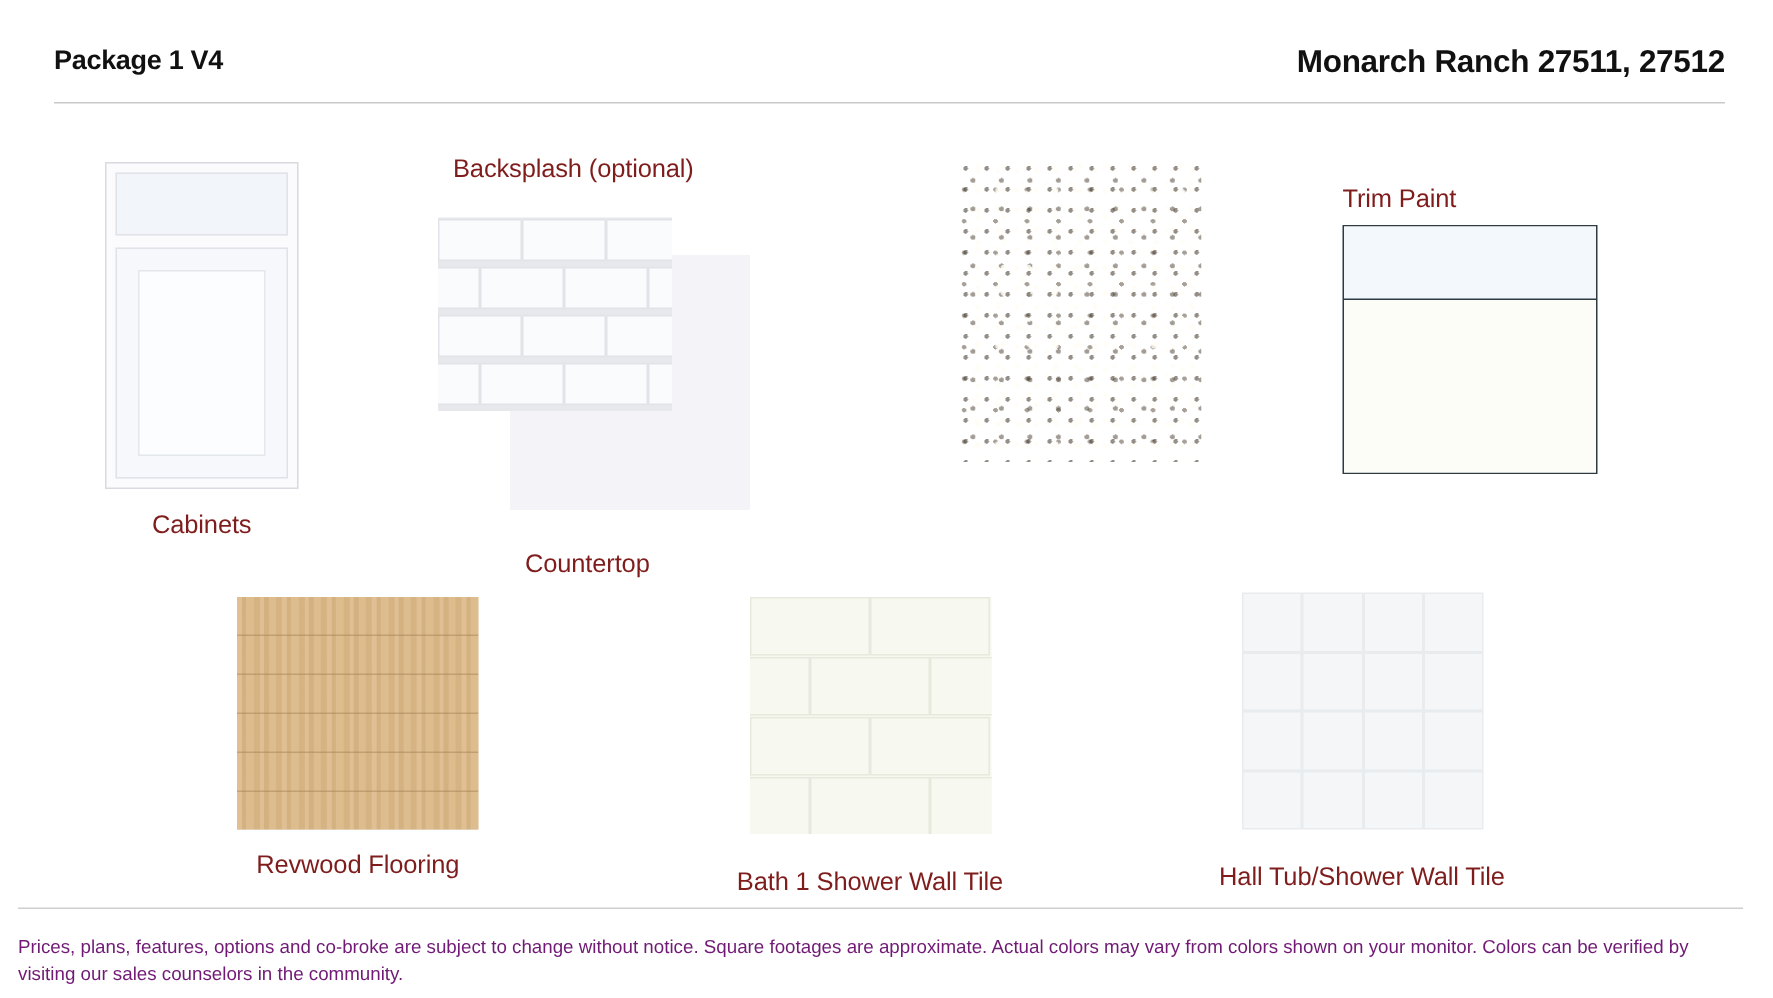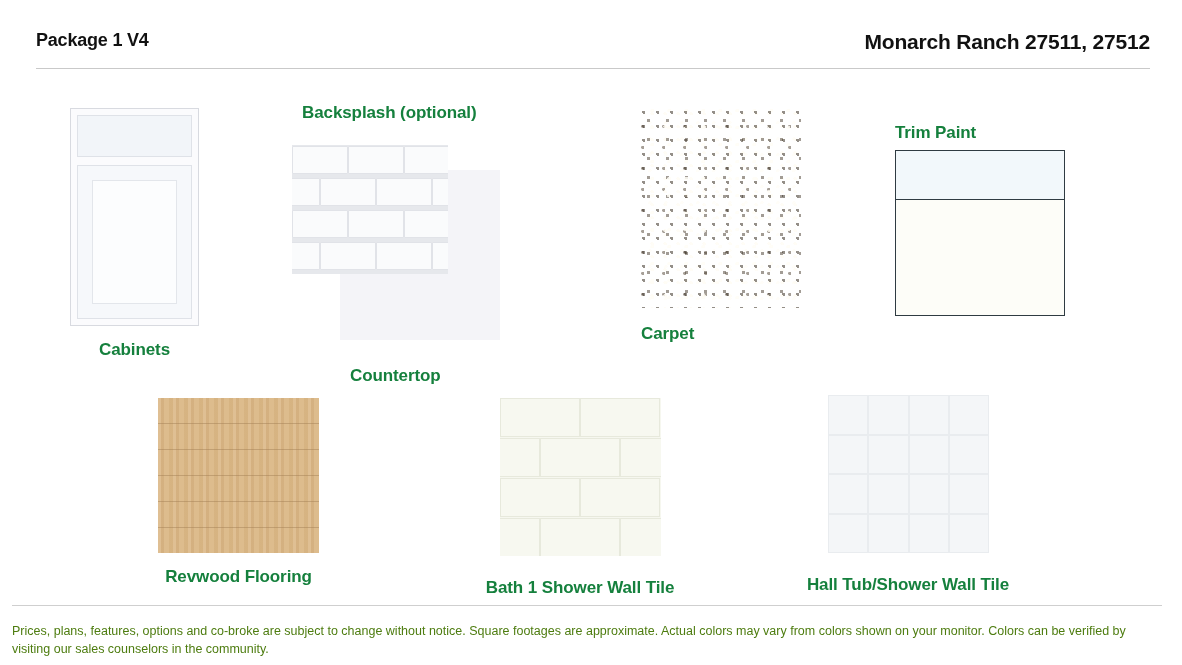--- a/index.html
+++ b/index.html
@@ -50,24 +50,23 @@
     height: 1px;
     background: #c9c9c9;
   }
 
   
   .item {
     position: absolute;
   }
   .caption {
     font-size: 17px;
-    color: #15803d;
+    color: #7f1d1d;
     white-space: nowrap;
     letter-spacing: -0.1px;
-    font-weight: bold;
   }
 
   
   #cabinets-item { left: 70px; top: 108px; }
   .cabinet {
     position: relative;
     width: 129px;
     height: 218px;
     background: #fbfbfd;
     border: 1px solid #d8dae0;
@@ -277,21 +276,21 @@
     height: 1px;
     background: #cfcfcf;
   }
   #footer .disclaimer {
     position: absolute;
     left: 0;
     top: 17px;
     width: 1142px;
     font-size: 12.5px;
     line-height: 1.45;
-    color: #4d7c0f;
+    color: #701a75;
   }
 </style>
 </head>
 <body>
 
 <div id="header">
   <div class="title-left">Package 1 V4</div>
   <div class="title-right">Monarch Ranch  27511, 27512</div>
   <div class="rule"></div>
 </div>
@@ -332,21 +331,20 @@
     <div class="brick" style="left:28px;width:56px;"></div>
     <div class="brick" style="left:84px;width:56px;"></div>
     <div class="brick" style="left:140px;width:56px;"></div>
   </div>
 </div>
 
 <div class="caption" id="countertop-caption">Countertop</div>
 
 <div class="item" id="carpet-item">
   <div id="carpet-swatch"></div>
-  <div class="caption" id="carpet-caption">Carpet</div>
 </div>
 
 <div class="item" id="paint-item">
   <div class="caption" id="trim-caption">Trim Paint</div>
   <div class="paint-block">
     <div class="paint-trim"></div>
     <div class="paint-wall"></div>
   </div>
 </div>
 

